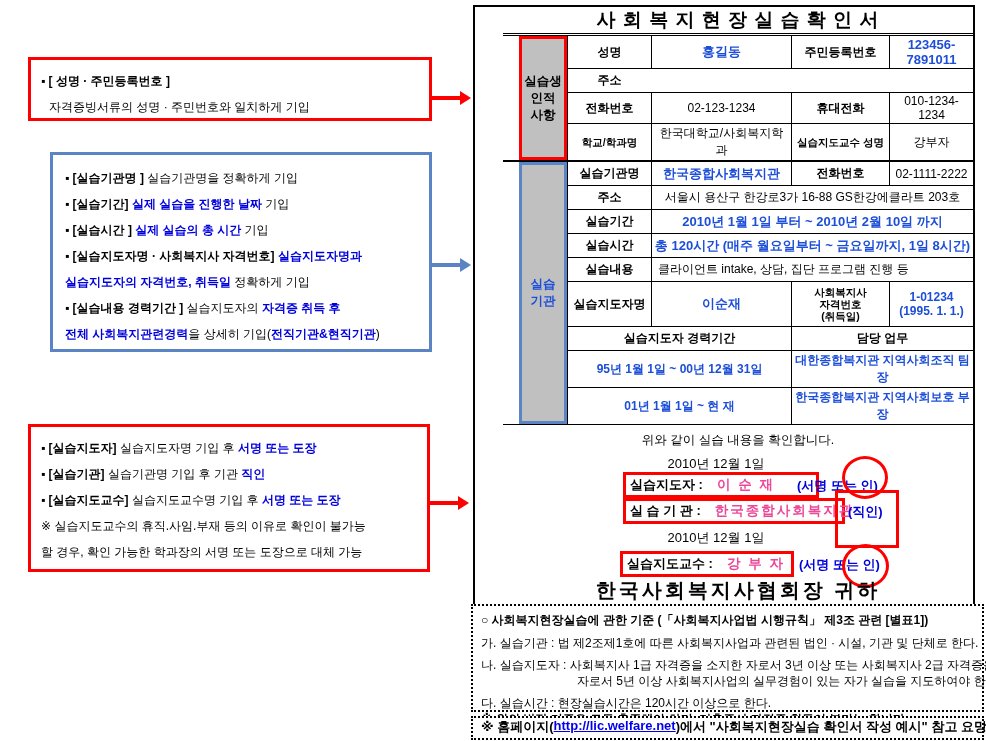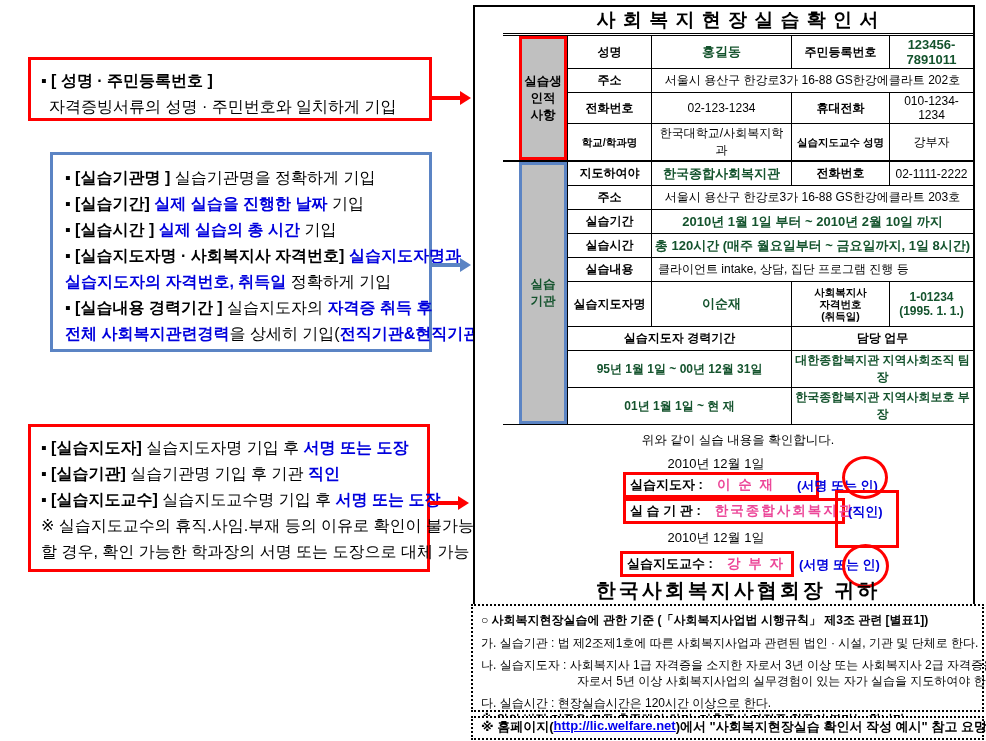--- a/index.html
+++ b/index.html
@@ -5,21 +5,21 @@
   html,body{margin:0;padding:0;background:#fff;}
   .canvas{position:relative;width:986px;height:741px;background:#fff;overflow:hidden;
           font-family:"Liberation Sans","DejaVu Sans",sans-serif;color:#000;}
   
   .callout{position:absolute;background:#fff;box-sizing:border-box;}
   .callout.redbox{border:3px solid #ff0000;}
   .callout.bluebox{border:3px solid #5b84c4;}
   .c1{left:28px;top:57px;width:404px;height:64px;padding:8px 10px;}
   .c2{left:50px;top:152px;width:382px;height:200px;padding:10px 12px;}
   .c3{left:28px;top:424px;width:402px;height:148px;padding:8px 10px;}
-  .cl{font-size:16px;line-height:26px;white-space:nowrap;}
+  .cl{font-size:12px;line-height:26px;white-space:nowrap;}
   .c1 .cl1{font-weight:bold;}
   .c1 .cl2{padding-left:8px;}
   .seg-b{font-weight:bold;}
   .seg-bb{font-weight:bold;color:#0000dd;}
   
   .arrow{position:absolute;display:flex;align-items:center;}
   .arrow .shaft{display:block;height:4px;width:28px;}
   .arrow .head{display:block;width:0;height:0;border-top:7px solid transparent;border-bottom:7px solid transparent;}
   .arrow.red .shaft{background:#ff0000;}
   .arrow.red .head{border-left:11px solid #ff0000;}
@@ -48,21 +48,21 @@
      justify-content:center;text-align:center;font-size:12px;padding:1px 2px;min-width:0;}
   .w-l{width:84px;flex:none;}
   .w-v1{width:140px;flex:none;}
   .w-l2{width:98px;flex:none;}
   .w-v2{flex:1;}
   .w-span{flex:1;}
   .w-half-l{width:224px;flex:none;}
   .w-half-r{flex:1;}
   .lbl{font-weight:bold;}
   .sm{font-size:10.5px;line-height:12px;}
-  .blue{color:#14532d;font-weight:bold;}
+  .blue{color:#1d4ed8;font-weight:bold;}
   .pre{white-space:pre-line;}
   .fs13{font-size:13px;}
   
   .confirm{position:relative;height:190px;border-top:1px solid #000;font-size:13px;}
   .ctr{position:absolute;left:0;right:0;text-align:center;}
   .confirm .statement{top:7px;font-size:12.5px;}
   .confirm .date1{top:30px;padding-right:44px;}
   .confirm .date2{top:104px;padding-right:44px;}
   .sigbox{position:absolute;box-sizing:border-box;border:3px solid #ff0000;height:26px;
           display:flex;align-items:center;padding:0 4px;white-space:nowrap;}
@@ -137,21 +137,20 @@
 사항</div>
       <div class="rows">
         <div class="row">
           <div class="c w-l lbl">성명</div>
           <div class="c w-v1 blue fs13">홍길동</div>
           <div class="c w-l2 lbl">주민등록번호</div>
           <div class="c w-v2 blue fs13">123456-7891011</div>
         </div>
         <div class="row">
           <div class="c w-l lbl">주소</div>
-          <div class="c w-span">서울시 용산구 한강로3가 16-88 GS한강에클라트 202호</div>
         </div>
         <div class="row">
           <div class="c w-l lbl">전화번호</div>
           <div class="c w-v1">02-123-1234</div>
           <div class="c w-l2 lbl">휴대전화</div>
           <div class="c w-v2">010-1234-1234</div>
         </div>
         <div class="row">
           <div class="c w-l lbl sm">학교/학과명</div>
           <div class="c w-v1">한국대학교/사회복지학과</div>
@@ -159,21 +158,21 @@
           <div class="c w-v2">강부자</div>
         </div>
       </div>
     </div>
 
     <div class="sec sec2">
       <div class="sec-head blue">실습
 기관</div>
       <div class="rows">
         <div class="row">
-          <div class="c w-l lbl">지도하여야</div>
+          <div class="c w-l lbl">실습기관명</div>
           <div class="c w-v1 blue fs13">한국종합사회복지관</div>
           <div class="c w-l2 lbl">전화번호</div>
           <div class="c w-v2">02-1111-2222</div>
         </div>
         <div class="row">
           <div class="c w-l lbl">주소</div>
           <div class="c w-span">서울시 용산구 한강로3가 16-88 GS한강에클라트 203호</div>
         </div>
         <div class="row">
           <div class="c w-l lbl">실습기간</div>

